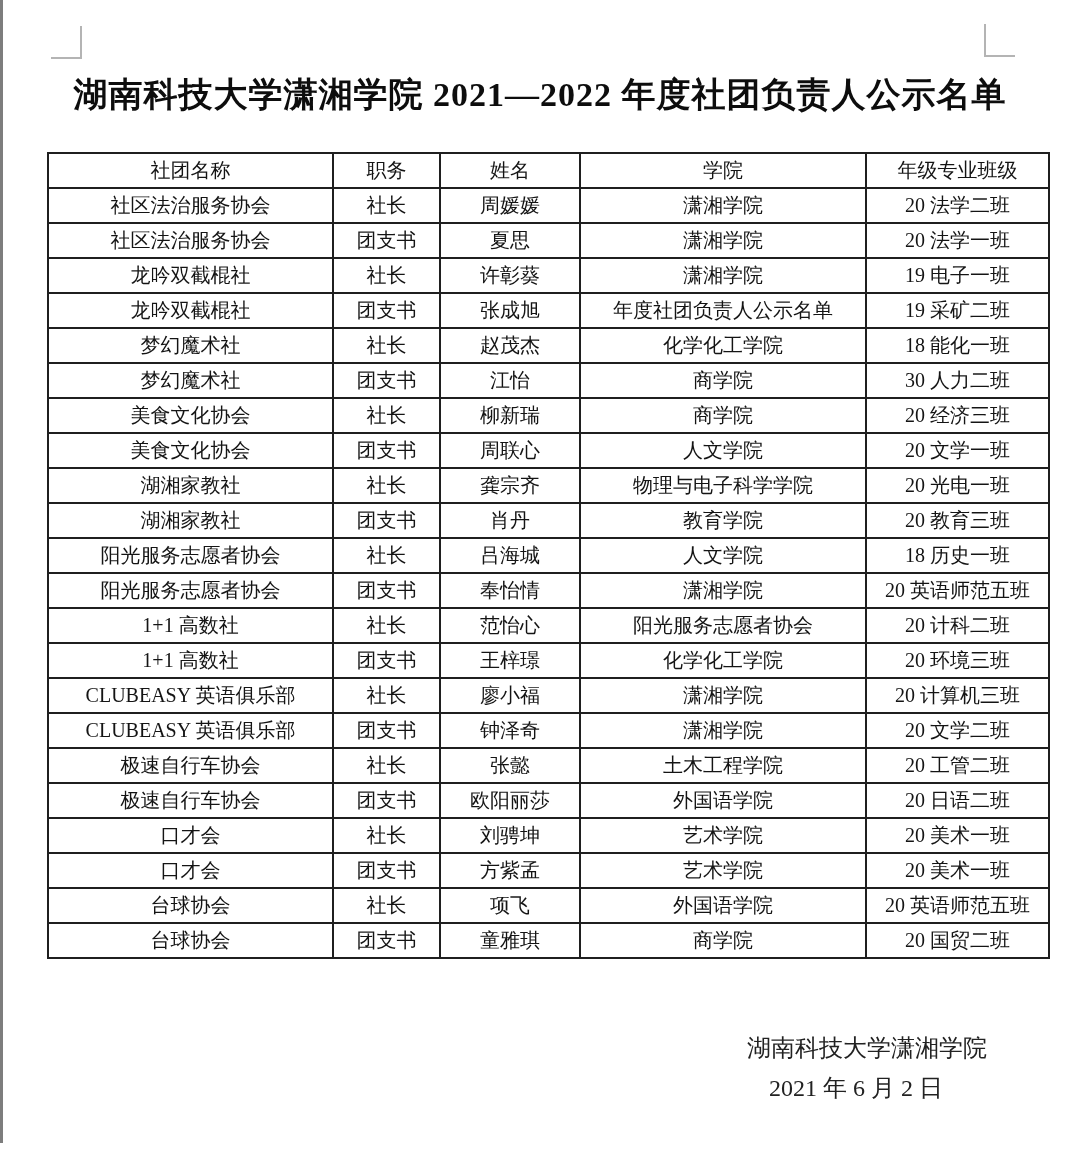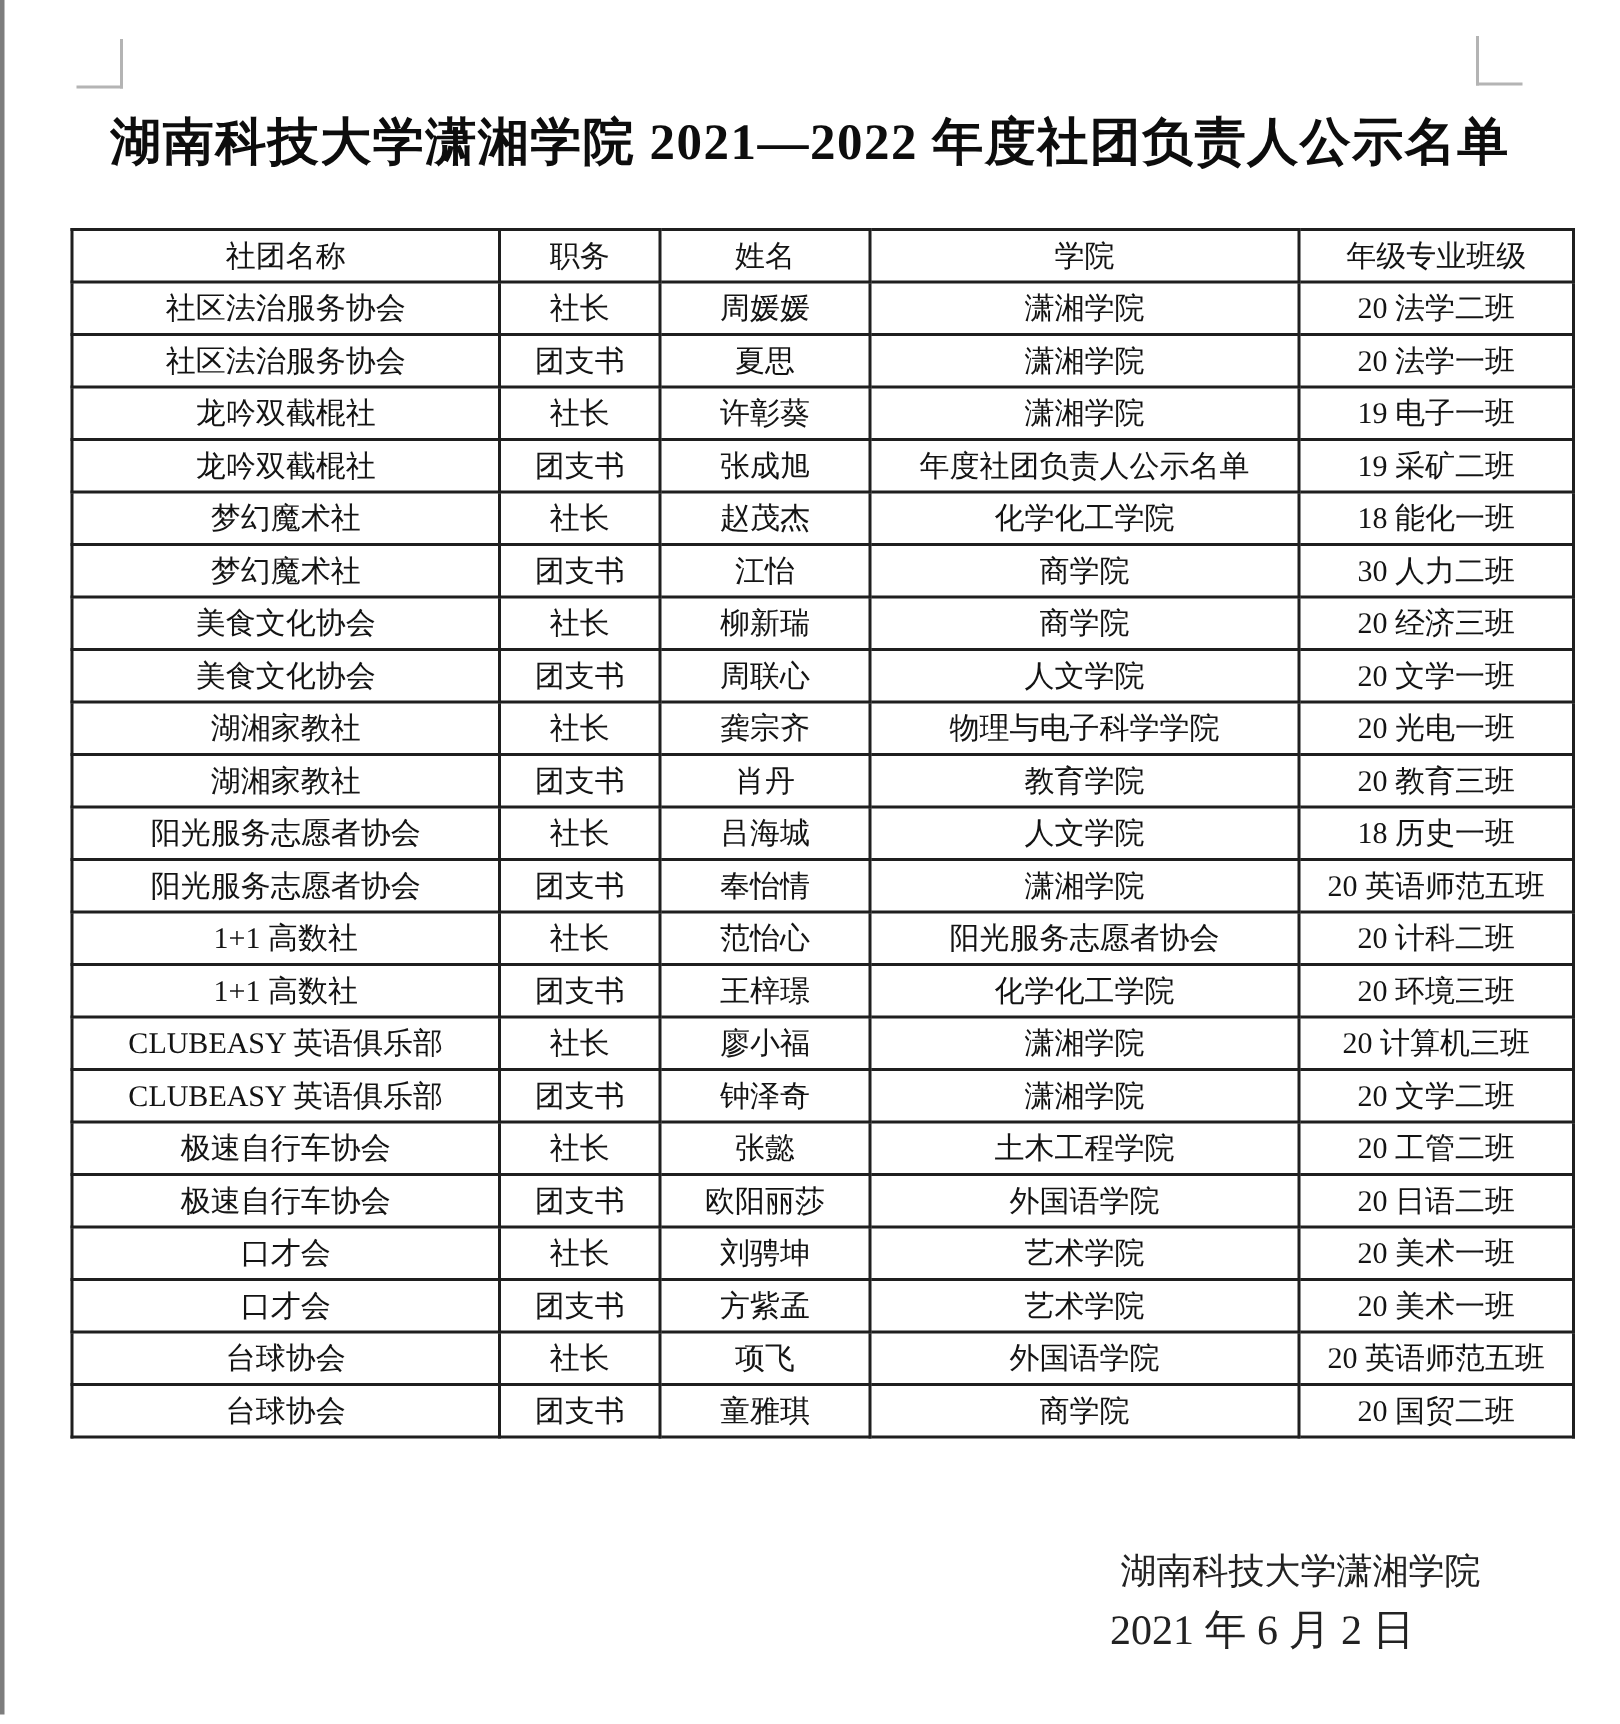--- a/index.html
+++ b/index.html
@@ -84,21 +84,21 @@
     right: 93px;
     top: 1028px;
     text-align: right;
     line-height: 40px;
   }
   .footer .org {
     font-size: 24px;
     color: #222;
   }
   .footer .date {
-    font-size: 28px;
+    font-size: 24px;
     padding-right: 44px;
     color: #222;
   }
 </style>
 </head>
 <body>
 
 <div class="page-left-edge"></div>
 <div class="margin-mark tl"></div>
 <div class="margin-mark tr"></div>

